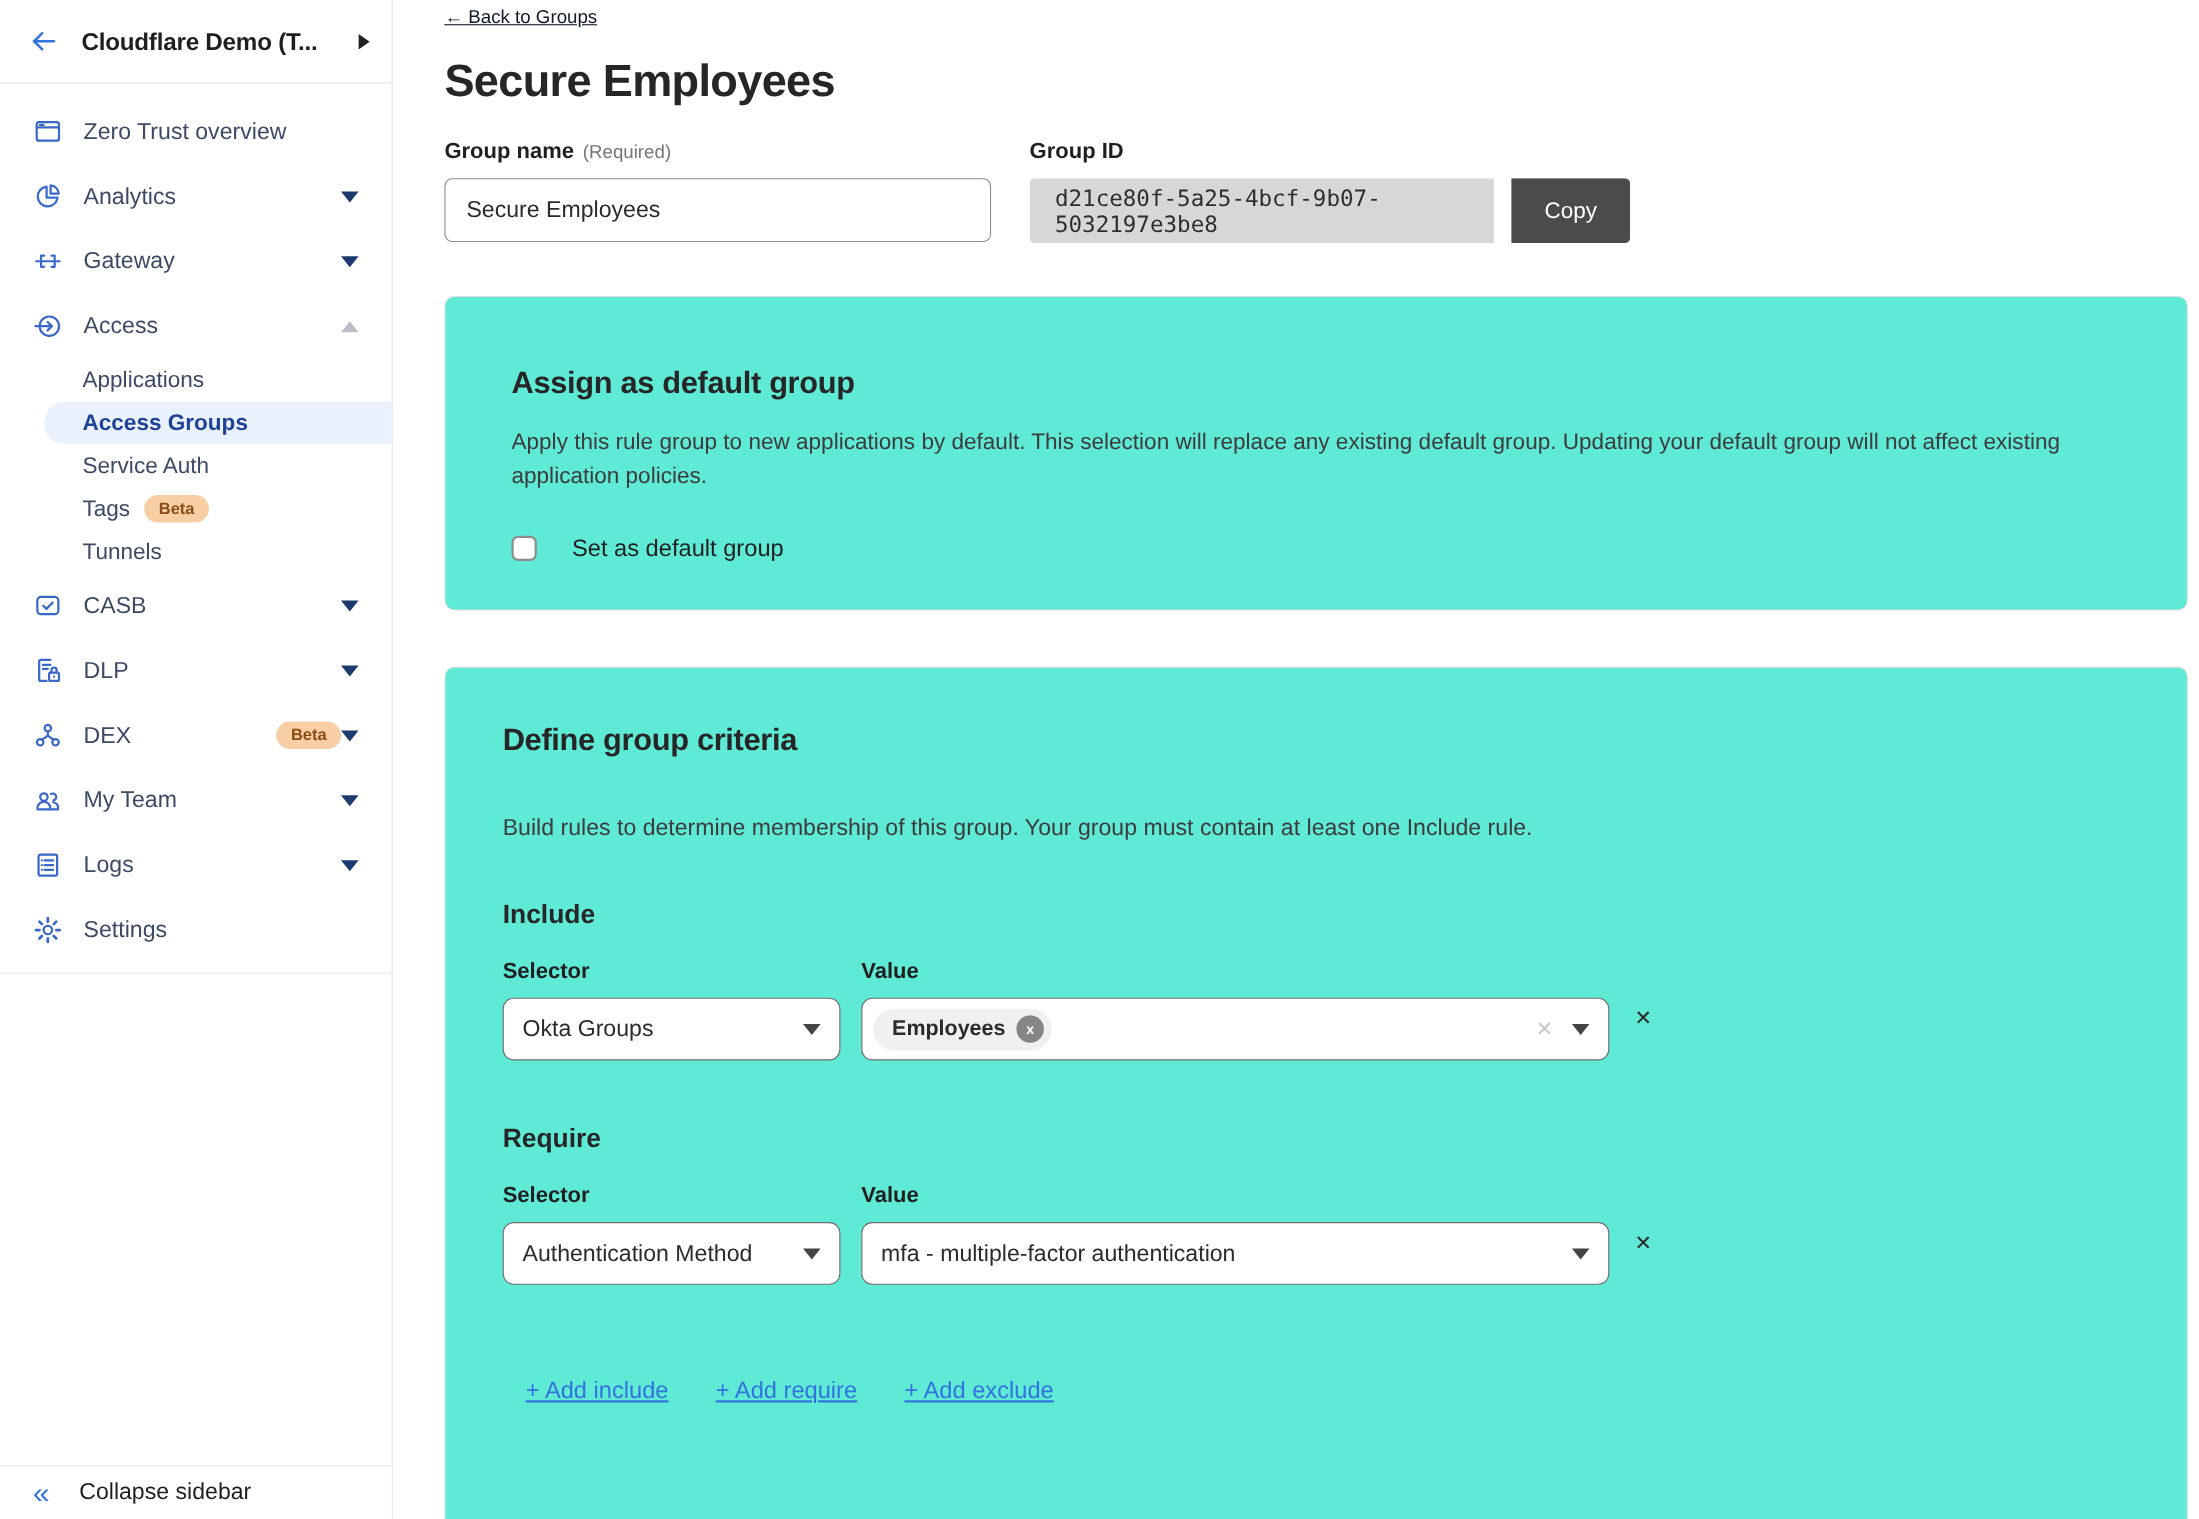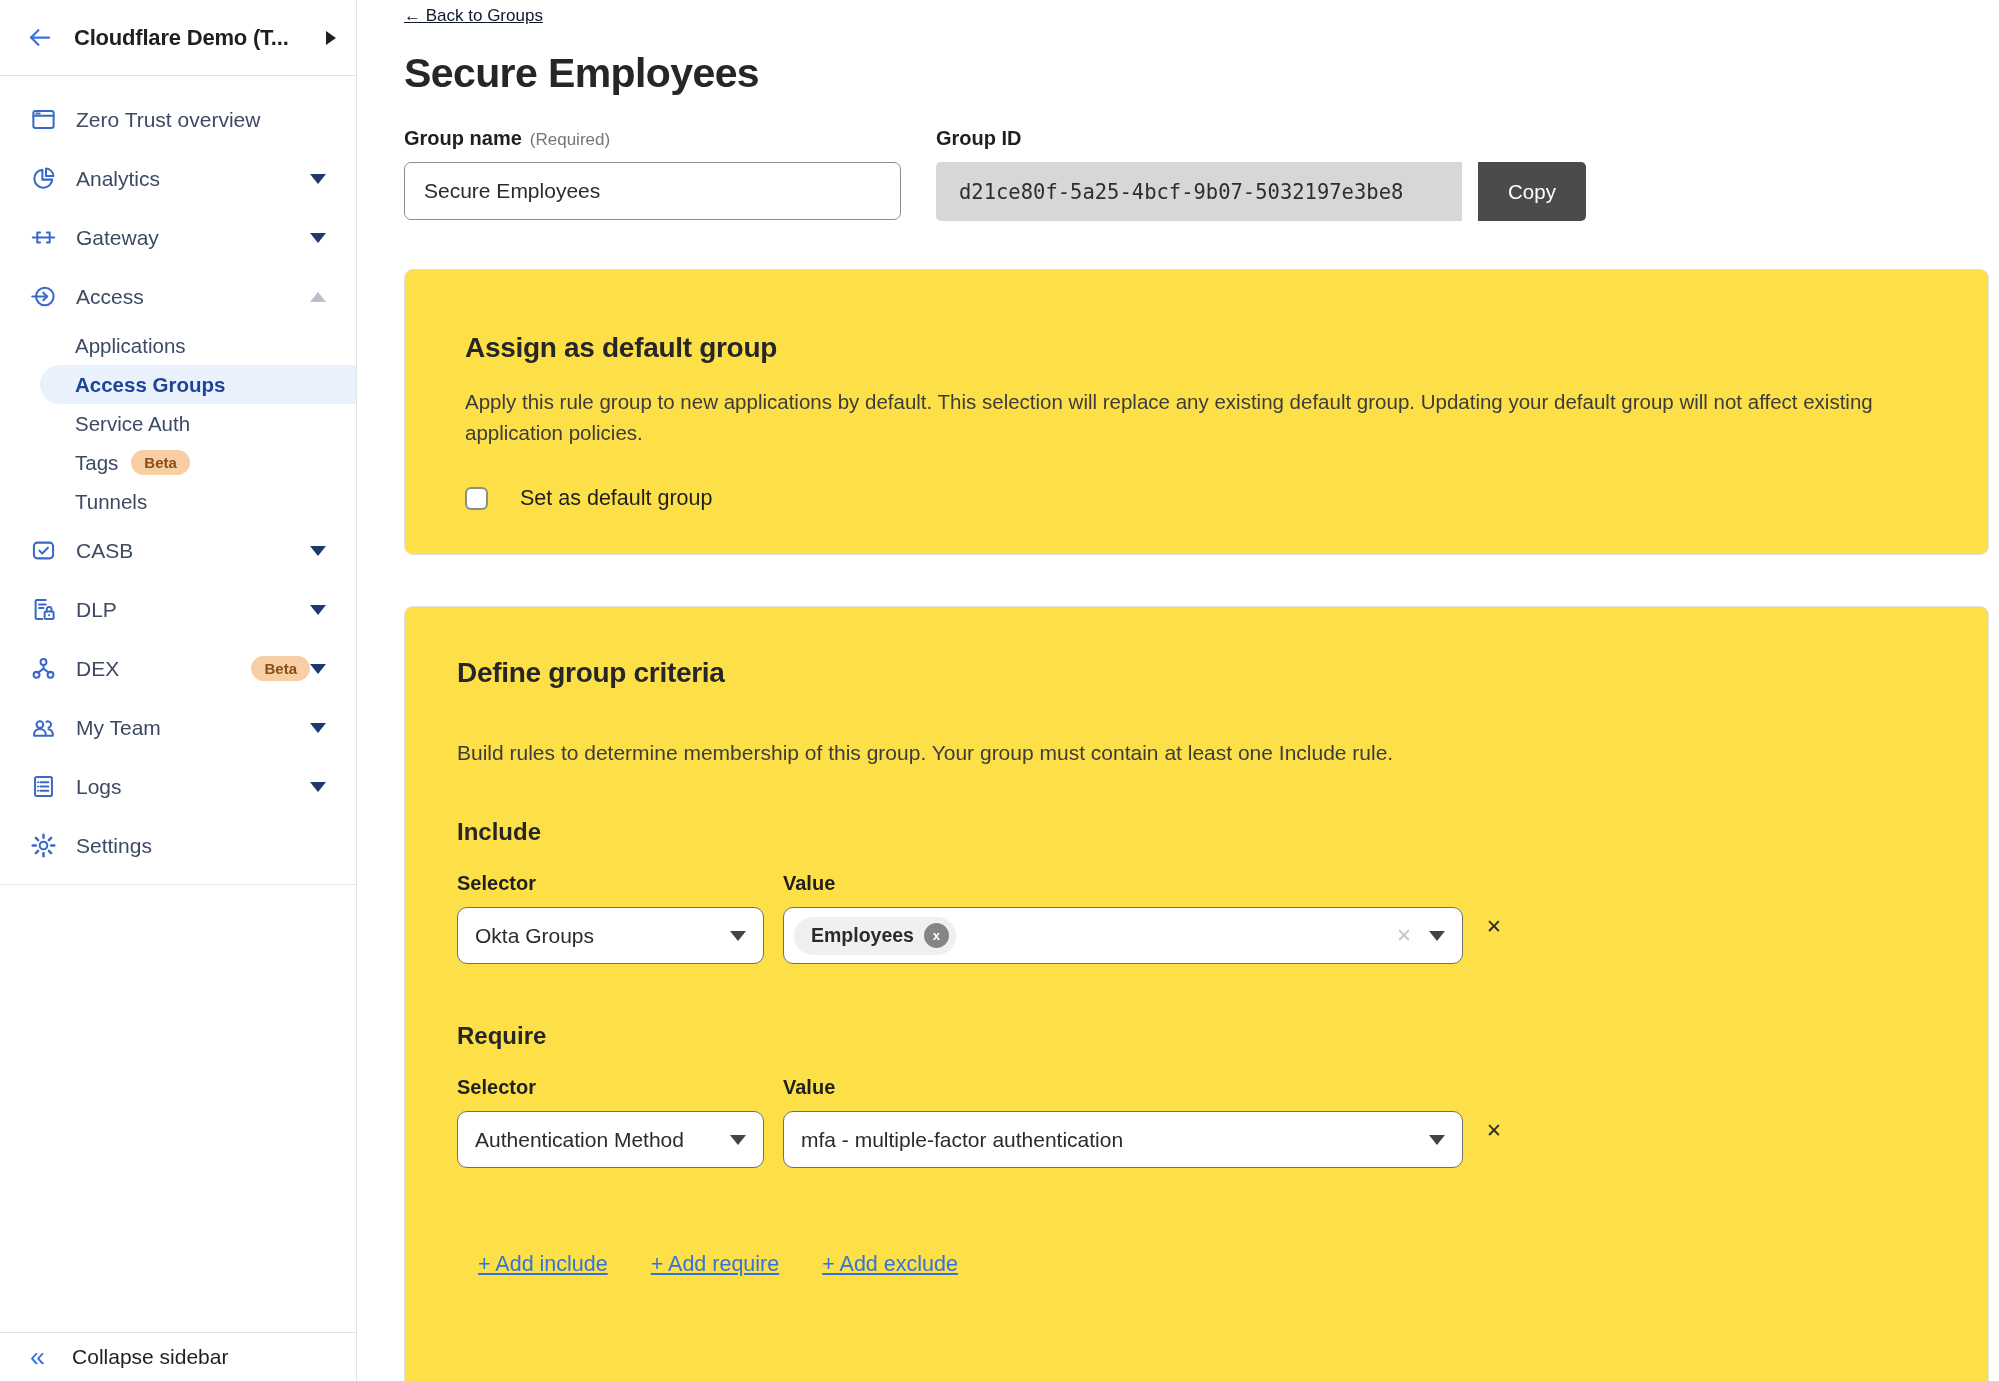--- a/index.html
+++ b/index.html
@@ -91,31 +91,31 @@
   .name-input {
     display:block; margin-top:12px; width:497px; height:58px;
     border:1px solid #8e8e8e; border-radius:7px;
     font-size:21px; padding:0 19px; color:#2b2b2b;
     font-family:"Liberation Sans", sans-serif; outline:none; background:#fff;
   }
   .group-id-col { margin-left:35px; }
   .id-box { margin-top:12px; display:flex; height:59px; border-radius:5px; overflow:hidden; }
   .id-value {
     background:#d7d7d7; display:flex; align-items:center;
-    padding:0 23px; width:526px;
+    padding:0 23px; width:422px;
     font-family:"DejaVu Sans Mono", monospace; font-size:20.5px; color:#2e2e2e;
   }
   .copy-btn {
     width:108px; background:#4b4b4b; color:#fff; font-size:20.5px;
     display:flex; align-items:center; justify-content:center;
     border:none; cursor:pointer; font-family:Liberation Sans, sans-serif;margin-left:16px;
   }
 
   .card {
-    width:1585px; border:1px solid #e0e0e0; border-radius:9px; background:#fde047;
+    width:1585px; border:1px solid #e0e0e0; border-radius:9px; background:#5eead4;
   }
   .card1 { margin-top:48px; height:286px; padding:62px 60px 0 60px; }
   .card-title { font-size:28px; font-weight:bold; color:#262626; letter-spacing:-0.3px; }
   .card-body {
     font-size:20.5px; line-height:31px; color:#3c3c3c;
     margin-top:22px; max-width:1440px;
   }
   .checkbox-row { margin-top:38px; display:flex; align-items:center; }
   .checkbox {
     width:23px; height:23px; border:2px solid #8c8c8c; border-radius:6px;

